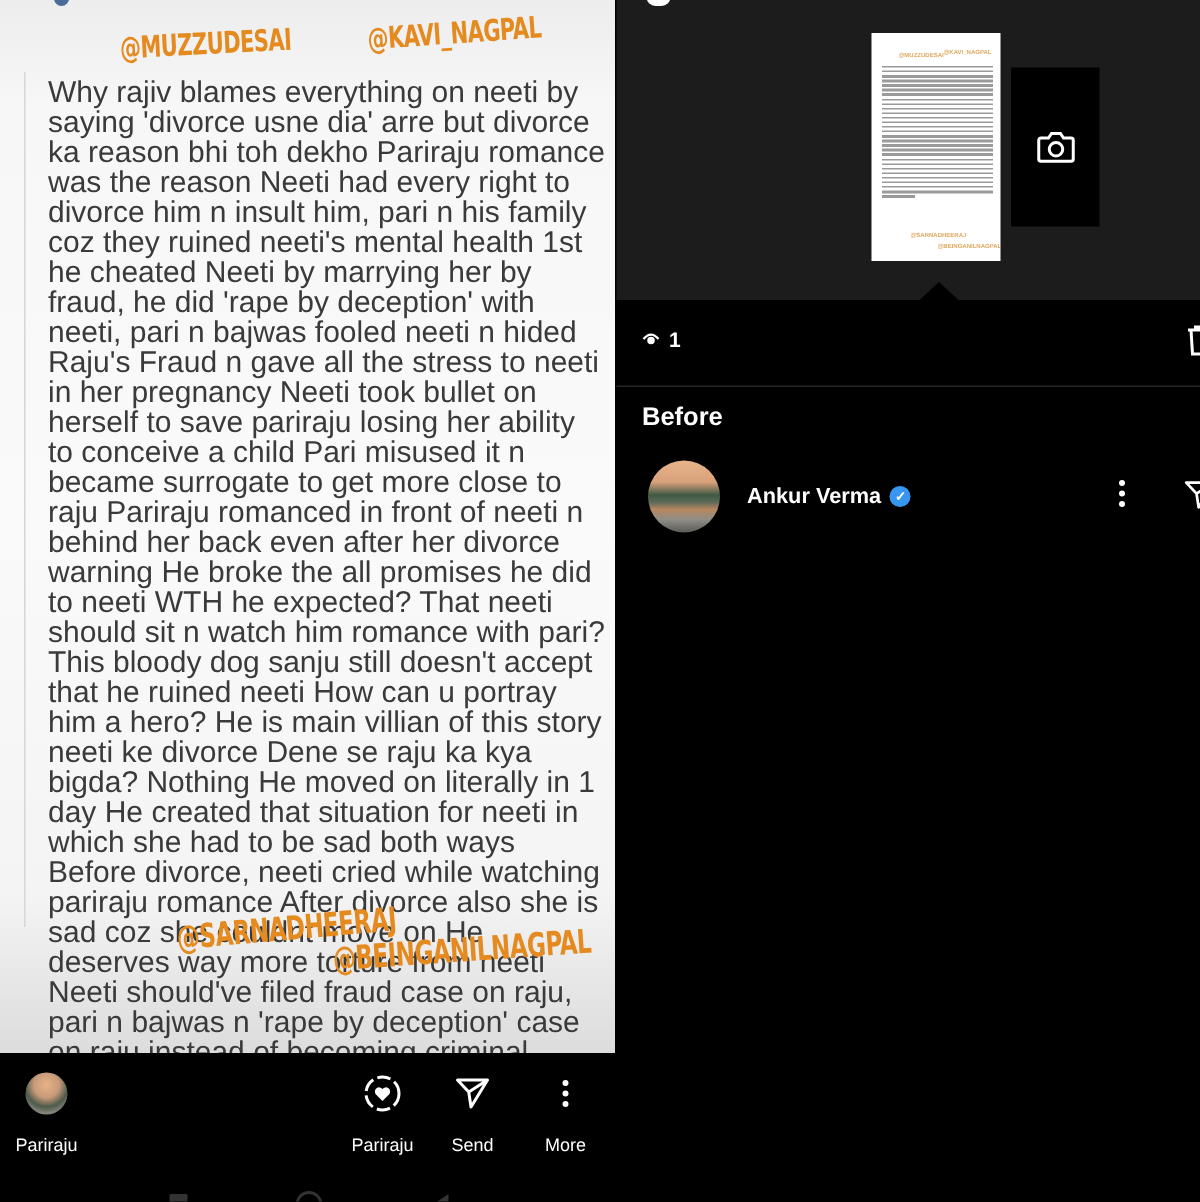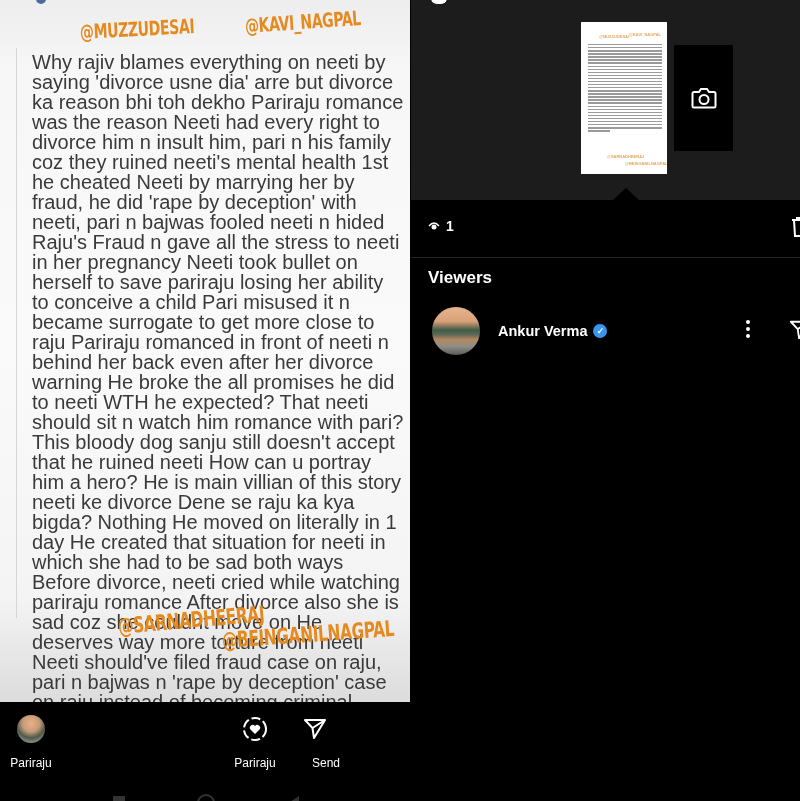--- a/index.html
+++ b/index.html
@@ -19,21 +19,21 @@
   .tag4 { left: 222px; top: 628px; font-size: 22px; transform: rotate(-4deg) scaleX(0.78); }
   .quote { position: absolute; left: 16px; top: 48px; width: 394px; height: 570px; border-left: 1px solid #d6d6d6; }
   .story-text { position: absolute; left: 32px; top: 52px; width: 372px; font-size: 20px; line-height: 20px; color: #3a3a3a; }
 
   .actions { position: absolute; left: 0; top: 702px; width: 410px; height: 80px; }
   .act { position: absolute; top: 10px; text-align: center; color: #fff; font-size: 12px; }
   .act .ic { height: 34px; display: flex; align-items: center; justify-content: center; }
   .act .lbl { margin-top: 10px; }
   .act-activity { left: 5px; width: 52px; }
   .act-highlight { left: 225px; width: 60px; }
-  .act-send { left: 290px; width: 50px; text-align: right; }
+  .act-send { left: 290px; width: 50px; }
   .act-more { left: 352px; width: 50px; }
   .mini-avatar { width: 28px; height: 28px; border-radius: 50%;
     background: radial-gradient(circle at 50% 30%, #e8b487 0%, #c79a7a 35%, #4d5a4a 60%, #8a8a80 80%, #5b5b57 100%); }
 
   .navbar { position: absolute; left: 0; top: 782px; width: 410px; height: 19px; }
   .nav-recent { position: absolute; left: 113px; top: 14px; width: 12px; height: 10px; background: #333; border-radius: 1px; }
   .nav-home { position: absolute; left: 197px; top: 12px; width: 18px; height: 18px; border: 2px solid #333; border-radius: 50%; }
   .nav-back { position: absolute; left: 290px; top: 14px; width: 0; height: 0; border-top: 6px solid transparent; border-bottom: 6px solid transparent; border-right: 9px solid #333; }
 
   
@@ -92,20 +92,30 @@
         <div class="lbl">Pariraju</div>
       </div>
       <div class="act act-send">
         <div class="ic">
           <svg width="24" height="24" viewBox="0 0 24 24">
             <path d="M2 3 L22 3 L11 21 L9.5 11 Z M9.5 11 L22 3" fill="none" stroke="#fff" stroke-width="2" stroke-linejoin="round"></path>
           </svg>
         </div>
         <div class="lbl">Send</div>
       </div>
+      <div class="act act-more">
+        <div class="ic">
+          <svg width="6" height="20" viewBox="0 0 6 20">
+              <circle cx="3" cy="3" r="2" fill="#fff"></circle>
+              <circle cx="3" cy="10" r="2" fill="#fff"></circle>
+              <circle cx="3" cy="17" r="2" fill="#fff"></circle>
+            </svg>
+        </div>
+        <div class="lbl">More</div>
+      </div>
     </div>
 
     <div class="navbar">
       <div class="nav-recent"></div>
       <div class="nav-home"></div>
       <div class="nav-back"></div>
     </div>
   </div>
 
   <div class="right">
@@ -165,21 +175,21 @@
         </svg>
         <span>1</span>
       </div>
       <div class="trash">
         <svg width="18" height="22" viewBox="0 0 18 22">
           <path d="M1 4 H17 M6 4 V2 H12 V4 M3 4 L4 20 H14 L15 4" fill="none" stroke="#fff" stroke-width="2"></path>
         </svg>
       </div>
     </div>
 
-    <div class="viewers-title">Viewers</div>
+    <div class="viewers-title">Before</div>
 
     <div class="viewer">
       <div class="viewer-avatar"></div>
       <div class="viewer-name">
         <span>Ankur Verma</span>
         <span class="verified">✓</span>
       </div>
       <div class="viewer-more">
         <svg width="6" height="20" viewBox="0 0 6 20">
             <circle cx="3" cy="3" r="2" fill="#fff"></circle>

